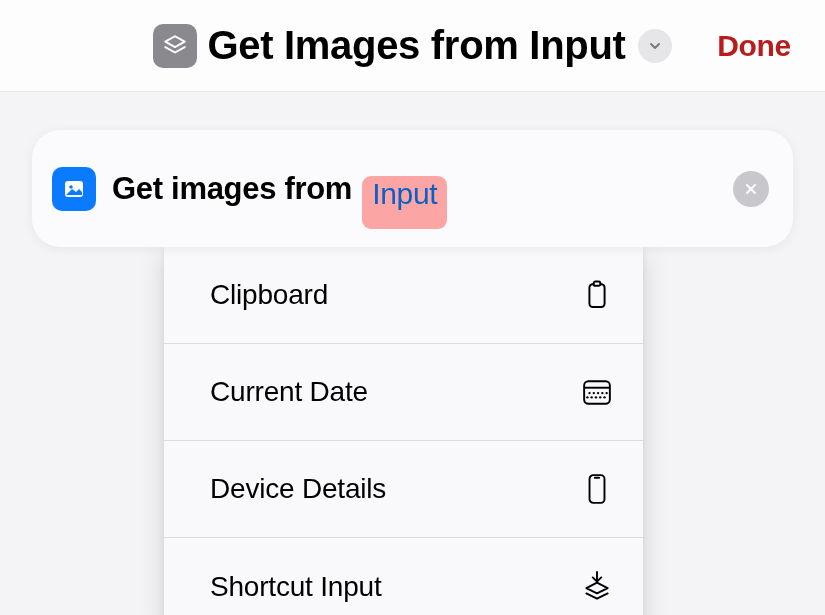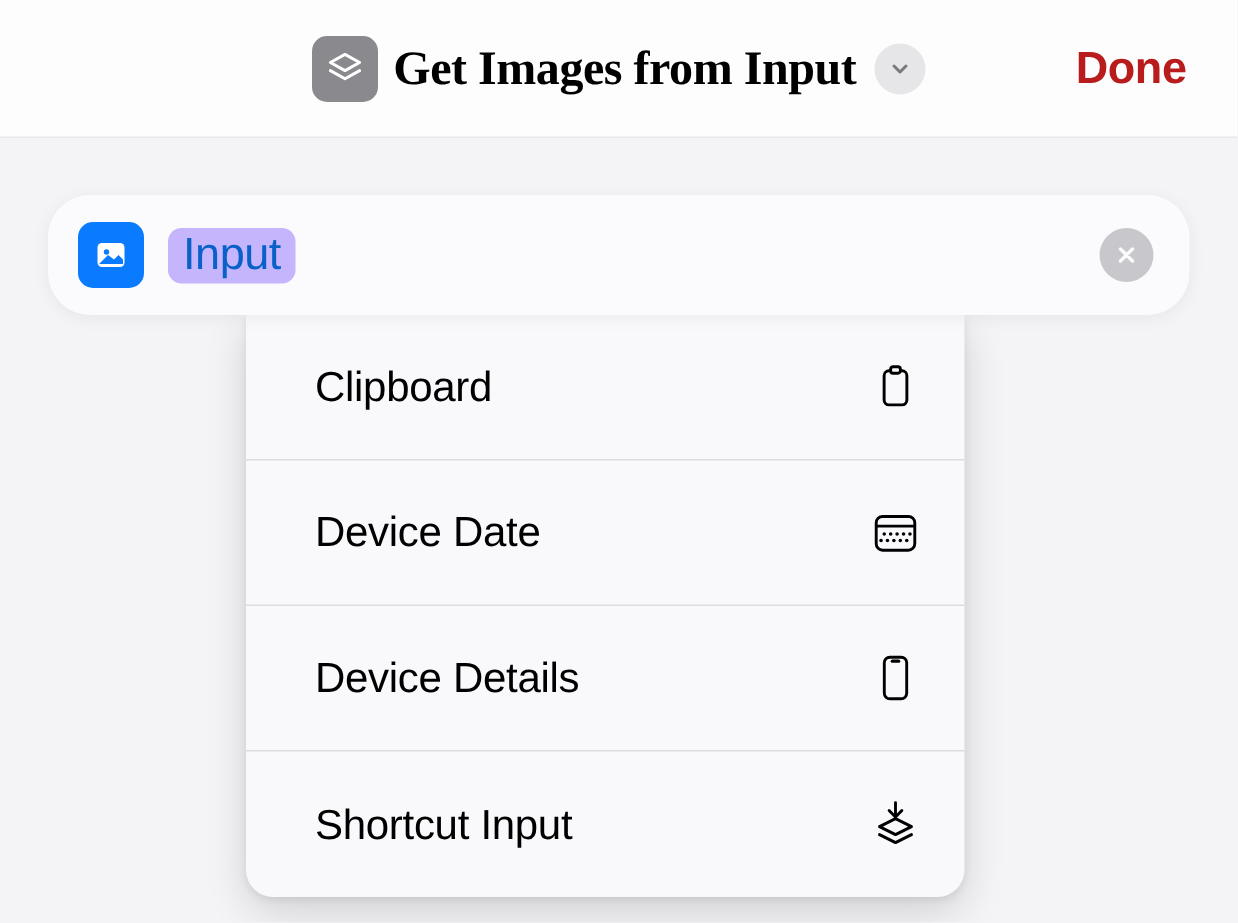--- a/index.html
+++ b/index.html
@@ -33,25 +33,24 @@
       width: 44px;
       height: 44px;
       background: #8a8a8e;
       border-radius: 10px;
       display: flex;
       align-items: center;
       justify-content: center;
       color: #fff;
     }
     .header-title {
-      font-size: 32px;
+      font-size: 40px;
       font-weight: 700;
       color: #000;
       letter-spacing: -0.3px;
-      font-family: Liberation Serif, serif;
     }
     .header-chevron {
       width: 34px;
       height: 34px;
       background: #e6e6e8;
       border-radius: 50%;
       display: flex;
       align-items: center;
       justify-content: center;
       color: #7a7a7e;
@@ -93,26 +92,27 @@
     .action-text {
       font-size: 31px;
       font-weight: 700;
       color: #000;
       display: flex;
       align-items: center;
       gap: 10px;
       letter-spacing: -0.3px;
     }
     .token {
-      background: #c4b5fd;
+      background: #fca5a5;
       color: #0a60c9;
-      padding: 1px 10px 2px 10px;
+      padding: 1px 10px 18px 10px;
       border-radius: 9px;
       font-weight: 500;
       font-size: 30px;
+      margin-top: 28px;
     }
     .close-circle {
       margin-left: auto;
       width: 36px;
       height: 36px;
       background: #c7c7cc;
       border-radius: 50%;
       display: flex;
       align-items: center;
       justify-content: center;
@@ -179,41 +179,42 @@
 <div class="content">
   <div class="action-card">
     <div class="action-icon">
       <svg width="24" height="24" viewBox="0 0 24 24" fill="none">
         <rect x="3" y="4" width="18" height="16" rx="3" fill="white"></rect>
         <circle cx="9" cy="10" r="1.8" fill="#0a7aff"></circle>
         <path d="M4 18 L10 12 L14 15 L17 12 L20 15 L20 18 Z" fill="#0a7aff"></path>
       </svg>
     </div>
     <div class="action-text">
+      <span>Get images from</span>
       <span class="token">Input</span>
     </div>
     <div class="close-circle">
       <svg width="16" height="16" viewBox="0 0 24 24">
         <path d="M6 6 L18 18 M18 6 L6 18" stroke="currentColor" stroke-width="3.5" stroke-linecap="round"></path>
       </svg>
     </div>
   </div>
 
   <div class="dropdown">
     <div class="dropdown-row">
       <span class="dropdown-label">Clipboard</span>
       <span class="dropdown-icon">
         <svg width="26" height="32" viewBox="0 0 24 28">
           <rect x="5" y="4" width="14" height="21" rx="3" stroke="black" stroke-width="1.8" fill="none"></rect>
           <rect x="9" y="1.5" width="6" height="4" rx="1.5" stroke="black" stroke-width="1.8" fill="#f9f9fb"></rect>
         </svg>
       </span>
     </div>
     <div class="dropdown-row">
-      <span class="dropdown-label">Device Date</span>
+      <span class="dropdown-label">Current Date</span>
       <span class="dropdown-icon">
         <svg width="30" height="28" viewBox="0 0 28 26">
           <rect x="2" y="3" width="24" height="21" rx="4" stroke="black" stroke-width="1.8" fill="none"></rect>
           <line x1="2" y1="9" x2="26" y2="9" stroke="black" stroke-width="1.8"></line>
           <circle cx="7" cy="14" r="1.1" fill="black"></circle>
             <circle cx="11" cy="14" r="1.1" fill="black"></circle>
             <circle cx="15" cy="14" r="1.1" fill="black"></circle>
             <circle cx="19" cy="14" r="1.1" fill="black"></circle>
             <circle cx="23" cy="14" r="1.1" fill="black"></circle>
           <circle cx="5" cy="18" r="1.1" fill="black"></circle>

